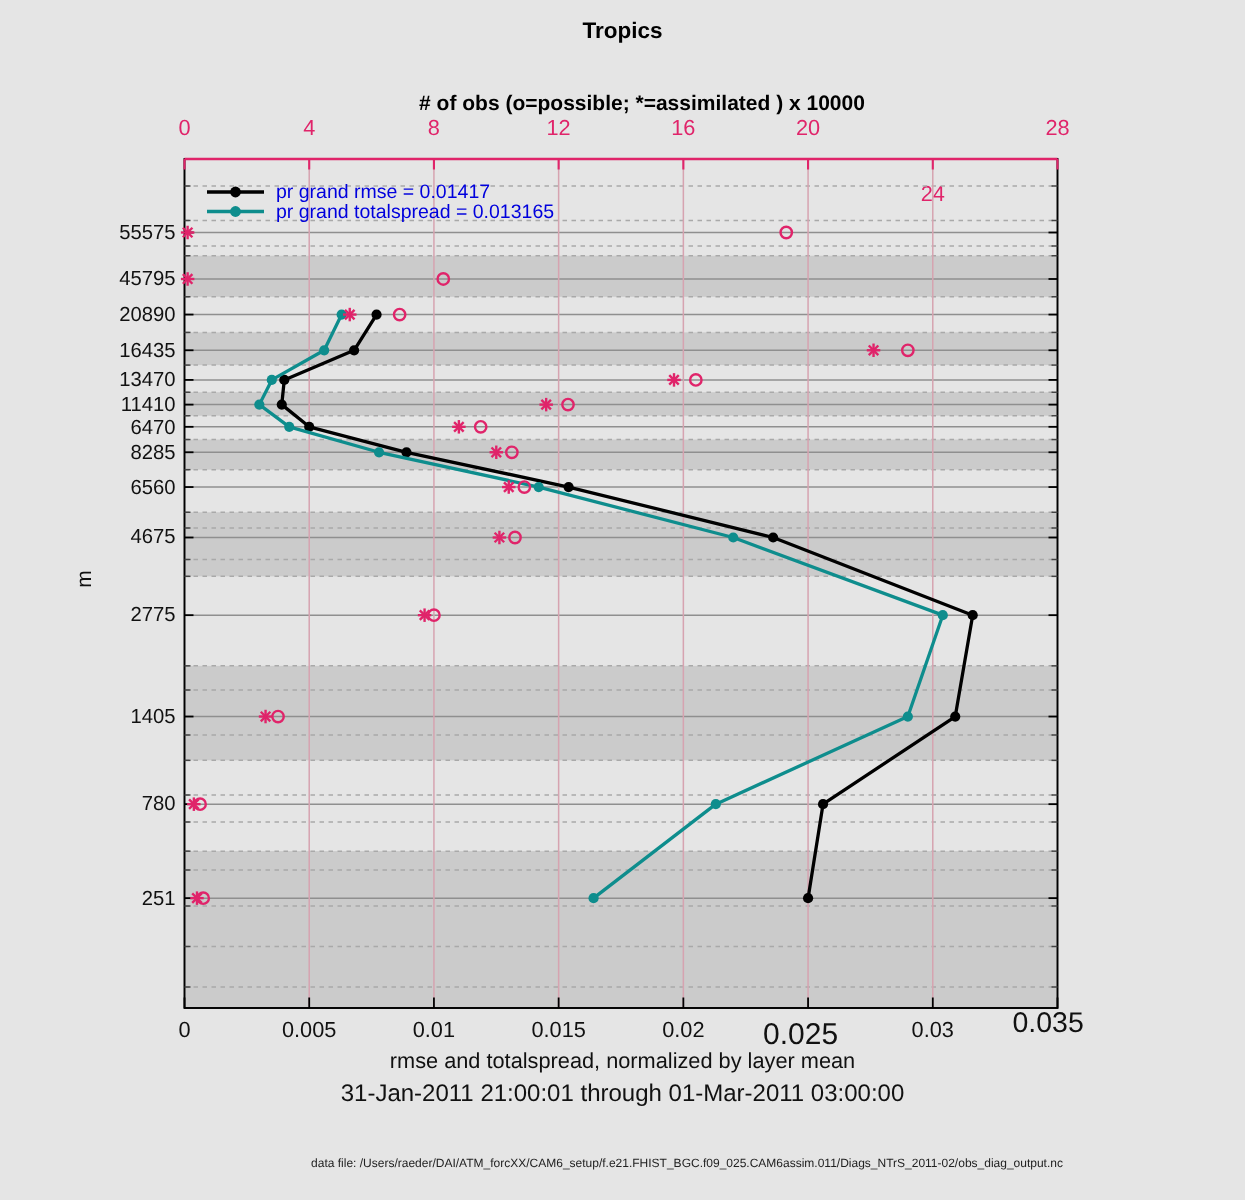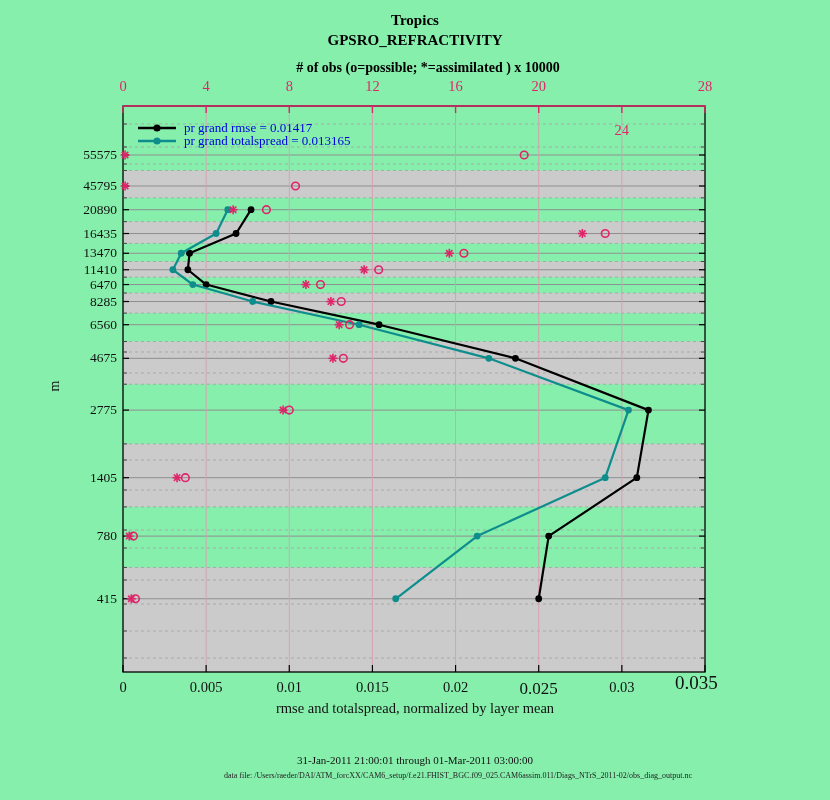--- a/index.html
+++ b/index.html
@@ -1,37 +1,36 @@
 <!DOCTYPE html>
 <html><head>
 <meta charset="utf-8">
 <style>
   html,body{margin:0;padding:0;background:#fff;}
   body{width:830px;height:800px;position:relative;font-family:"Liberation Sans","DejaVu Sans",sans-serif;}
-  .figure{position:absolute;left:0;top:0;width:830px;height:800px;background:#86efac;overflow:hidden;font-family:Liberation Serif, serif;}
+  .figure{position:absolute;left:0;top:0;width:830px;height:800px;background:#e5e5e5;overflow:hidden;}
   .abs{position:absolute;}
   .ctr{left:0;width:830px;text-align:center;}
   .title{top:12px;font-size:15px;font-weight:bold;color:#000;}
   .subtitle{top:32px;font-size:15px;font-weight:bold;color:#000;}
   .topxlabel{top:60px;font-size:14px;font-weight:bold;padding-left:13px;}
   .xlabel{top:700px;font-size:14.5px;color:#111;}
-  .xlabel2{top:754px;font-size:11px;color:#111;}
+  .xlabel2{top:721px;font-size:16px;color:#111;}
   .datafile{top:771px;font-size:8px;color:#222;letter-spacing:0px;padding-left:43px;}
   .ylabel{left:50px;top:378px;font-size:14px;color:#111;transform:rotate(-90deg);transform-origin:center;}
   .legend-label{position:absolute;font-size:13px;}
   svg{position:absolute;left:0;top:0;}
   .ticklabel{position:absolute;font-size:13.5px;color:#111;}
 </style>
 </head>
 <body>
 
 <div class="figure">
 
   <div class="abs ctr title">Tropics</div>
-  <div class="abs ctr subtitle">GPSRO_REFRACTIVITY</div>
   <div class="abs ctr topxlabel" id="topxlabel"># of obs (o=possible; *=assimilated ) x 10000</div>
 
   <div id="top-ticks">
       <span class="ticklabel" style="left: 98px; top: 78px; width: 50px; text-align: center; color: rgb(224, 36, 106); font-size: 14.5px;">0</span>
       <span class="ticklabel" style="left: 181.143px; top: 78px; width: 50px; text-align: center; color: rgb(224, 36, 106); font-size: 14.5px;">4</span>
       <span class="ticklabel" style="left: 264.286px; top: 78px; width: 50px; text-align: center; color: rgb(224, 36, 106); font-size: 14.5px;">8</span>
       <span class="ticklabel" style="left: 347.429px; top: 78px; width: 50px; text-align: center; color: rgb(224, 36, 106); font-size: 14.5px;">12</span>
       <span class="ticklabel" style="left: 430.571px; top: 78px; width: 50px; text-align: center; color: rgb(224, 36, 106); font-size: 14.5px;">16</span>
       <span class="ticklabel" style="left: 513.714px; top: 78px; width: 50px; text-align: center; color: rgb(224, 36, 106); font-size: 14.5px;">20</span>
       <span class="ticklabel" style="left: 596.857px; top: 78px; width: 50px; text-align: center; color: rgb(224, 36, 106); font-size: 14.5px; margin-top: 44px;">24</span>
@@ -44,29 +43,29 @@
       <span class="ticklabel" style="left: 38px; top: 225.519px; width: 79px; text-align: right;">16435</span>
       <span class="ticklabel" style="left: 38px; top: 245.271px; width: 79px; text-align: right;">13470</span>
       <span class="ticklabel" style="left: 38px; top: 261.749px; width: 79px; text-align: right;">11410</span>
       <span class="ticklabel" style="left: 38px; top: 276.546px; width: 79px; text-align: right;">6470</span>
       <span class="ticklabel" style="left: 38px; top: 293.522px; width: 79px; text-align: right;">8285</span>
       <span class="ticklabel" style="left: 38px; top: 316.7px; width: 79px; text-align: right;">6560</span>
       <span class="ticklabel" style="left: 38px; top: 350.332px; width: 79px; text-align: right;">4675</span>
       <span class="ticklabel" style="left: 38px; top: 402.114px; width: 79px; text-align: right;">2775</span>
       <span class="ticklabel" style="left: 38px; top: 469.685px; width: 79px; text-align: right;">1405</span>
       <span class="ticklabel" style="left: 38px; top: 528.111px; width: 79px; text-align: right;">780</span>
-      <span class="ticklabel" style="left: 38px; top: 590.758px; width: 79px; text-align: right;">415</span>
+      <span class="ticklabel" style="left: 38px; top: 590.758px; width: 79px; text-align: right;">251</span>
     </div>
   <div id="bottom-ticks">
       <span class="ticklabel" style="left: 93px; top: 679px; width: 60px; text-align: center; font-size: 14.5px;">0</span>
       <span class="ticklabel" style="left: 176.143px; top: 679px; width: 60px; text-align: center; font-size: 14.5px;">0.005</span>
       <span class="ticklabel" style="left: 259.286px; top: 679px; width: 60px; text-align: center; font-size: 14.5px;">0.01</span>
       <span class="ticklabel" style="left: 342.429px; top: 679px; width: 60px; text-align: center; font-size: 14.5px;">0.015</span>
       <span class="ticklabel" style="left: 425.571px; top: 679px; width: 60px; text-align: center; font-size: 14.5px;">0.02</span>
-      <span class="ticklabel" style="left: 508.714px; top: 679px; width: 60px; text-align: center; font-size: 17px;">0.025</span>
+      <span class="ticklabel" style="left: 508.714px; top: 679px; width: 60px; font-size: 20px;">0.025</span>
       <span class="ticklabel" style="left: 591.857px; top: 679px; width: 60px; text-align: center; font-size: 14.5px;">0.03</span>
       <span class="ticklabel" style="left: 675px; top: 672px; width: 60px; text-align: left; font-size: 19px;">0.035</span>
     </div>
 
   <div class="abs ylabel">m</div>
 
   <svg id="plot-svg" width="830" height="800">
       <rect x="123" y="170.49824692615036" width="582" height="27.353094607538026" fill="#cbcbcb"></rect>
       <rect x="123" y="221.61267523268896" width="582" height="21.78224749861201" fill="#cbcbcb"></rect>
       <rect x="123" y="261.50965124643557" width="582" height="15.637849102924179" fill="#cbcbcb"></rect>

